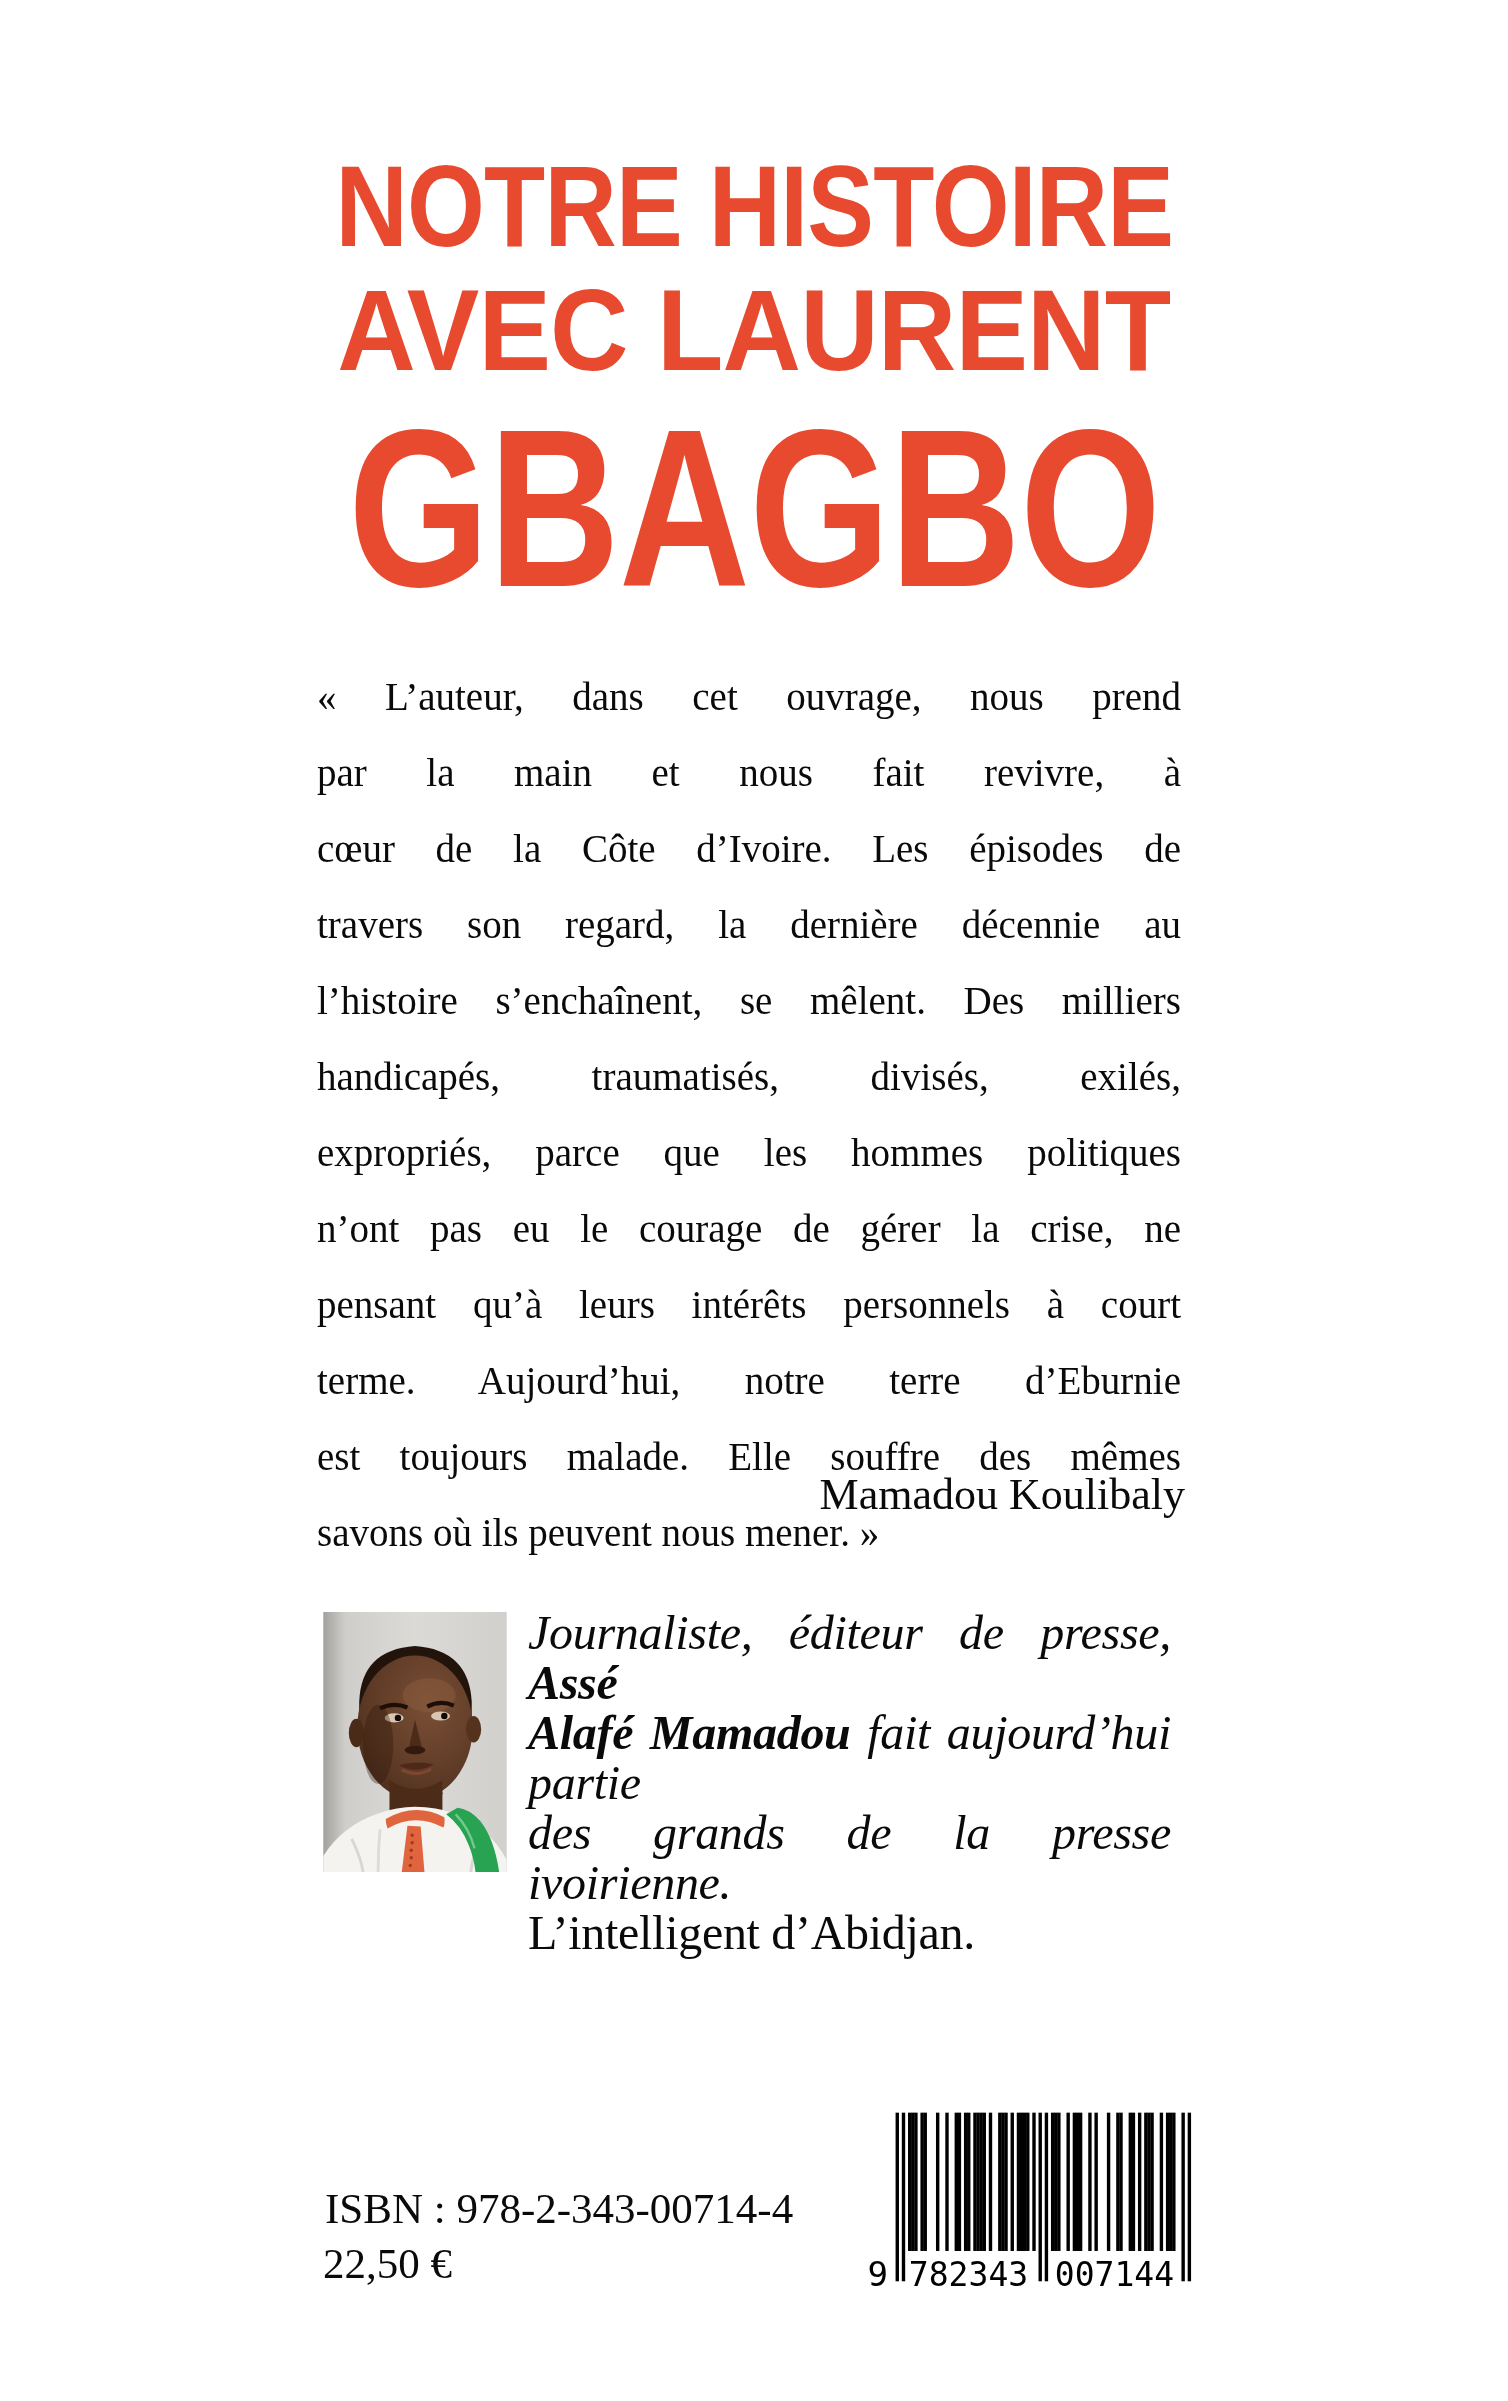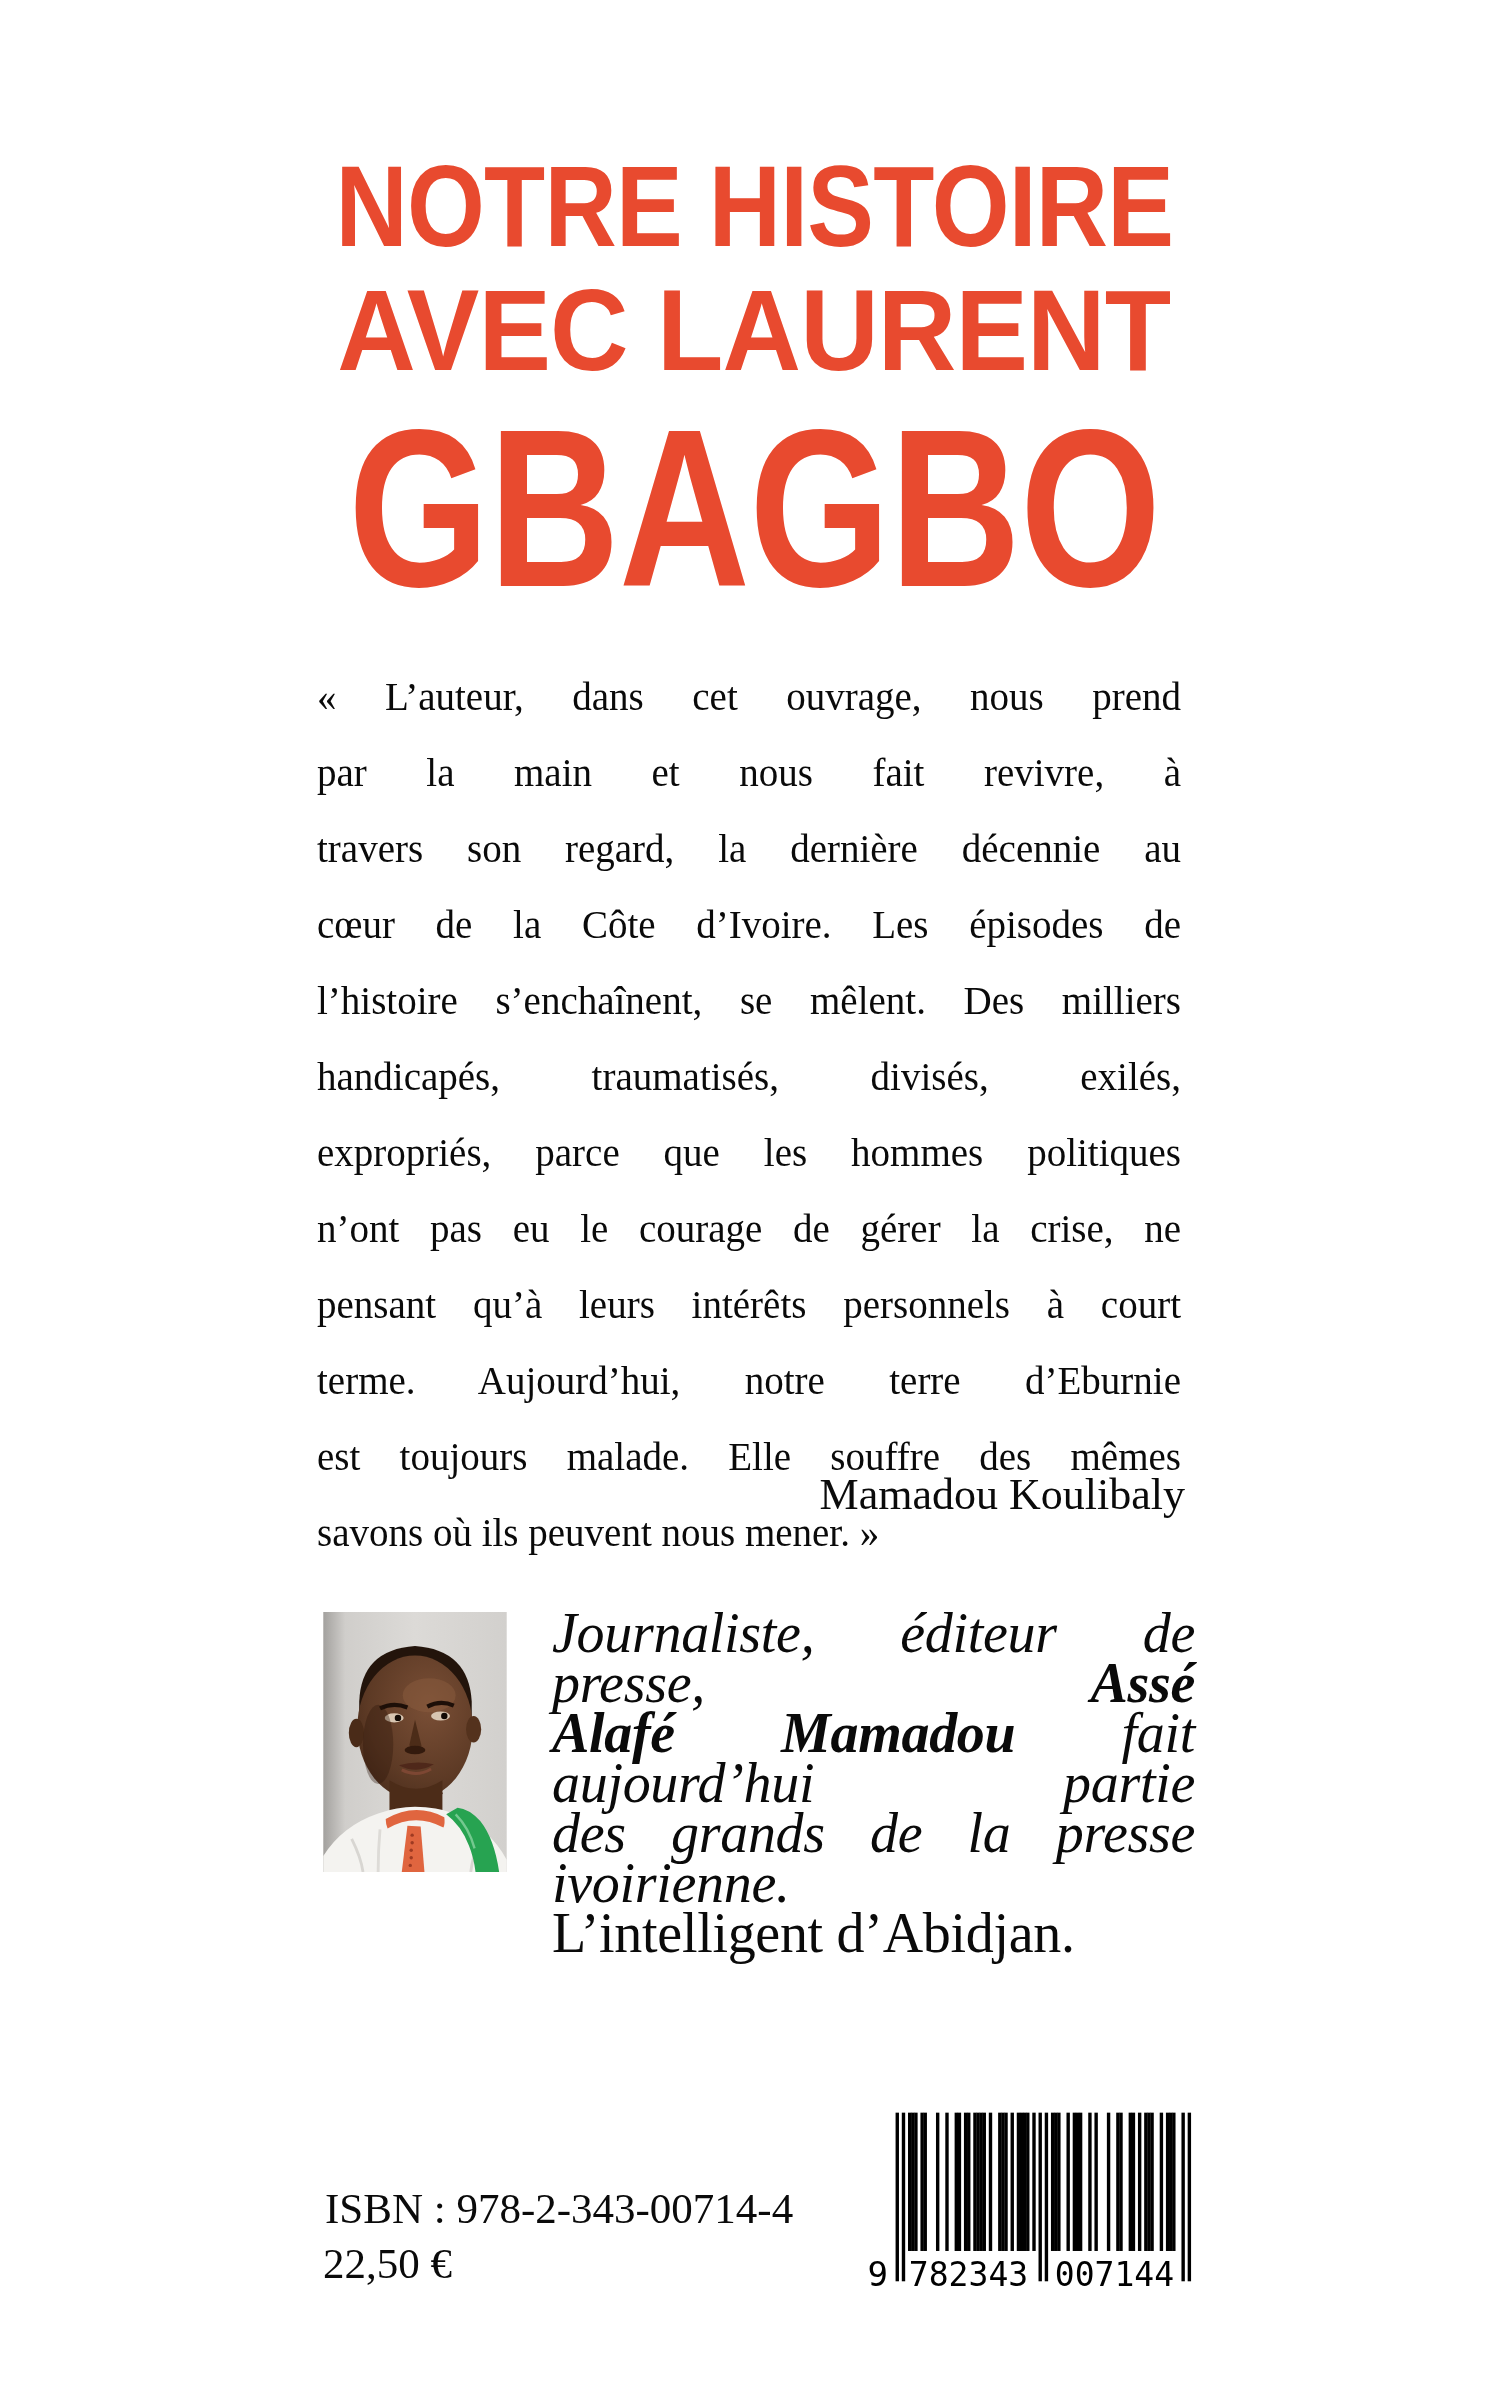--- a/index.html
+++ b/index.html
@@ -40,22 +40,22 @@
     position:absolute;left:331px;top:1442px;width:854px;
     font-size:44px;line-height:57px;text-align:right;margin-top:24px;
   }
 
   
   .photo{
     position:absolute;left:323px;top:1612px;width:184px;height:260px;
     overflow:hidden;
   }
   .bio-text{
-    position:absolute;left:552px;top:1608px;width:643px;
-    font-size:56px;line-height:50px;letter-spacing:-0.3px;
+    position:absolute;left:528px;top:1608px;width:643px;
+    font-size:48px;line-height:50px;letter-spacing:-0.3px;
   }
   .bline{text-align:justify;text-align-last:justify;text-justify:inter-word;font-style:italic;}
   .bline.blast{text-align:left;text-align-last:left;font-style:normal;}
   .bi{font-style:italic;font-weight:700;}
 
   
   .isbn{position:absolute;left:325px;top:2180px;font-size:43px;line-height:57px;}
   .price{position:absolute;left:323px;top:2235px;font-size:43px;line-height:57px;}
   .barcode-wrap{position:absolute;left:852px;top:2106px;width:360px;height:199px;}
   .barcode-wrap svg{display:block;}
@@ -67,22 +67,22 @@
 
   <h1 class="title-block" style="margin:0;">
     <span class="title-line l1">NOTRE HISTOIRE</span>
     <span class="title-line l2">AVEC LAURENT</span>
     <span class="title-line l3">GBAGBO</span>
   </h1>
 
   <section class="quote-block">
     <div class="qline">« L’auteur, dans cet ouvrage, nous prend</div>
     <div class="qline">par la main et nous fait revivre, à</div>
+    <div class="qline">cœur de la Côte d’Ivoire. Les épisodes de</div>
     <div class="qline">travers son regard, la dernière décennie au</div>
-    <div class="qline">cœur de la Côte d’Ivoire. Les épisodes de</div>
     <div class="qline">l’histoire s’enchaînent, se mêlent. Des milliers</div>
     <div class="qline">handicapés, traumatisés, divisés, exilés,</div>
     <div class="qline">expropriés, parce que les hommes politiques</div>
     <div class="qline">n’ont pas eu le courage de gérer la crise, ne</div>
     <div class="qline">pensant qu’à leurs intérêts personnels à court</div>
     <div class="qline">terme. Aujourd’hui, notre terre d’Eburnie</div>
     <div class="qline">est toujours malade. Elle souffre des mêmes</div>
     <div class="qline qlast">savons où ils peuvent nous mener. »</div>
   </section>
 

